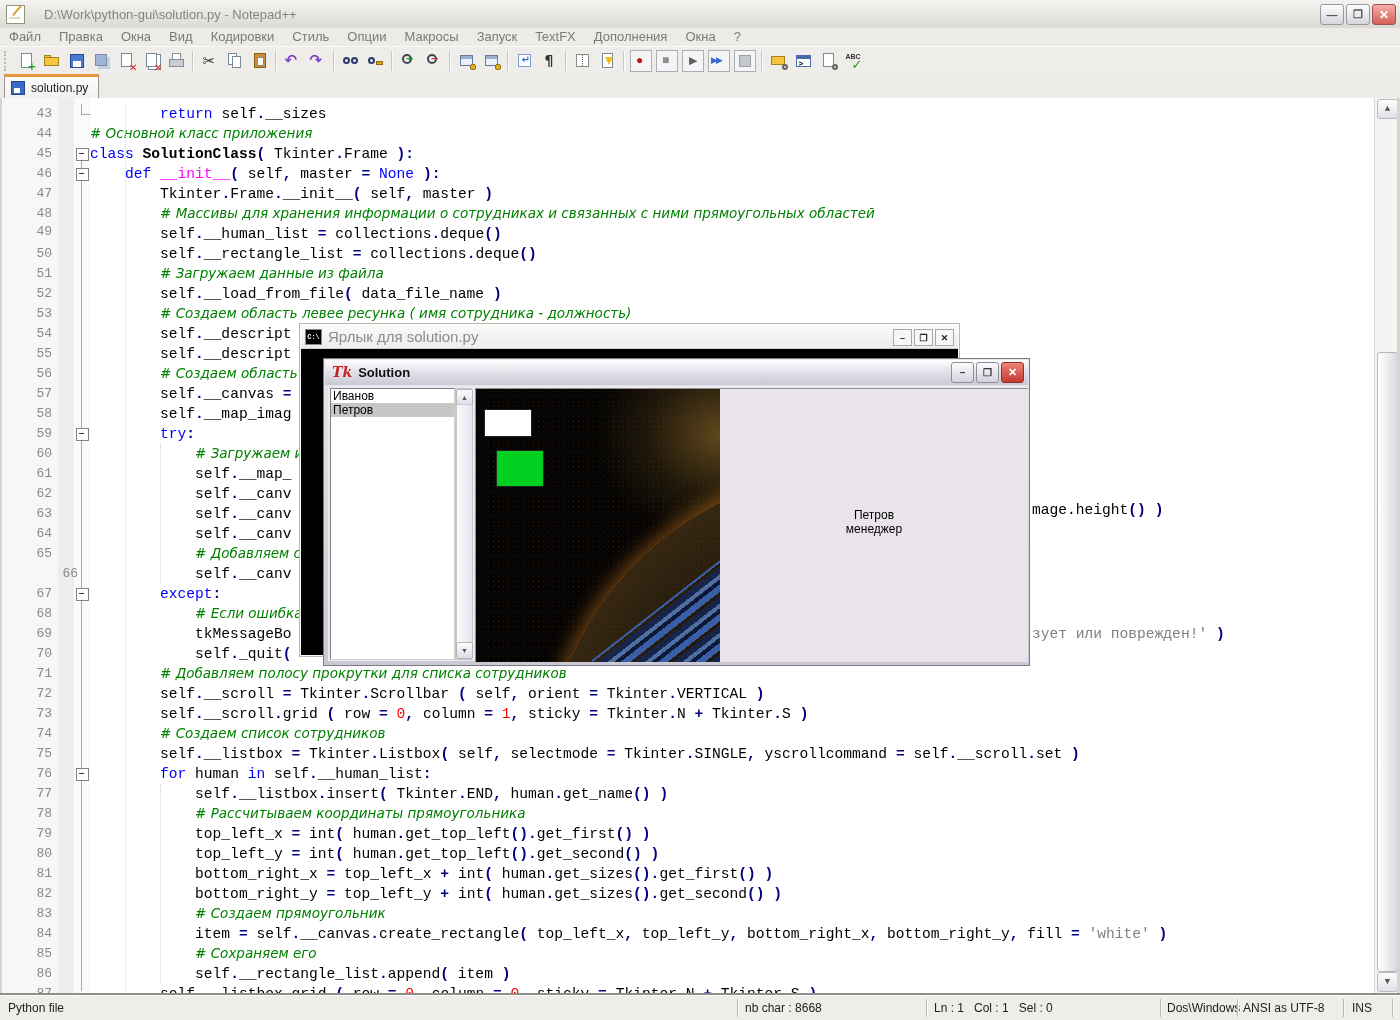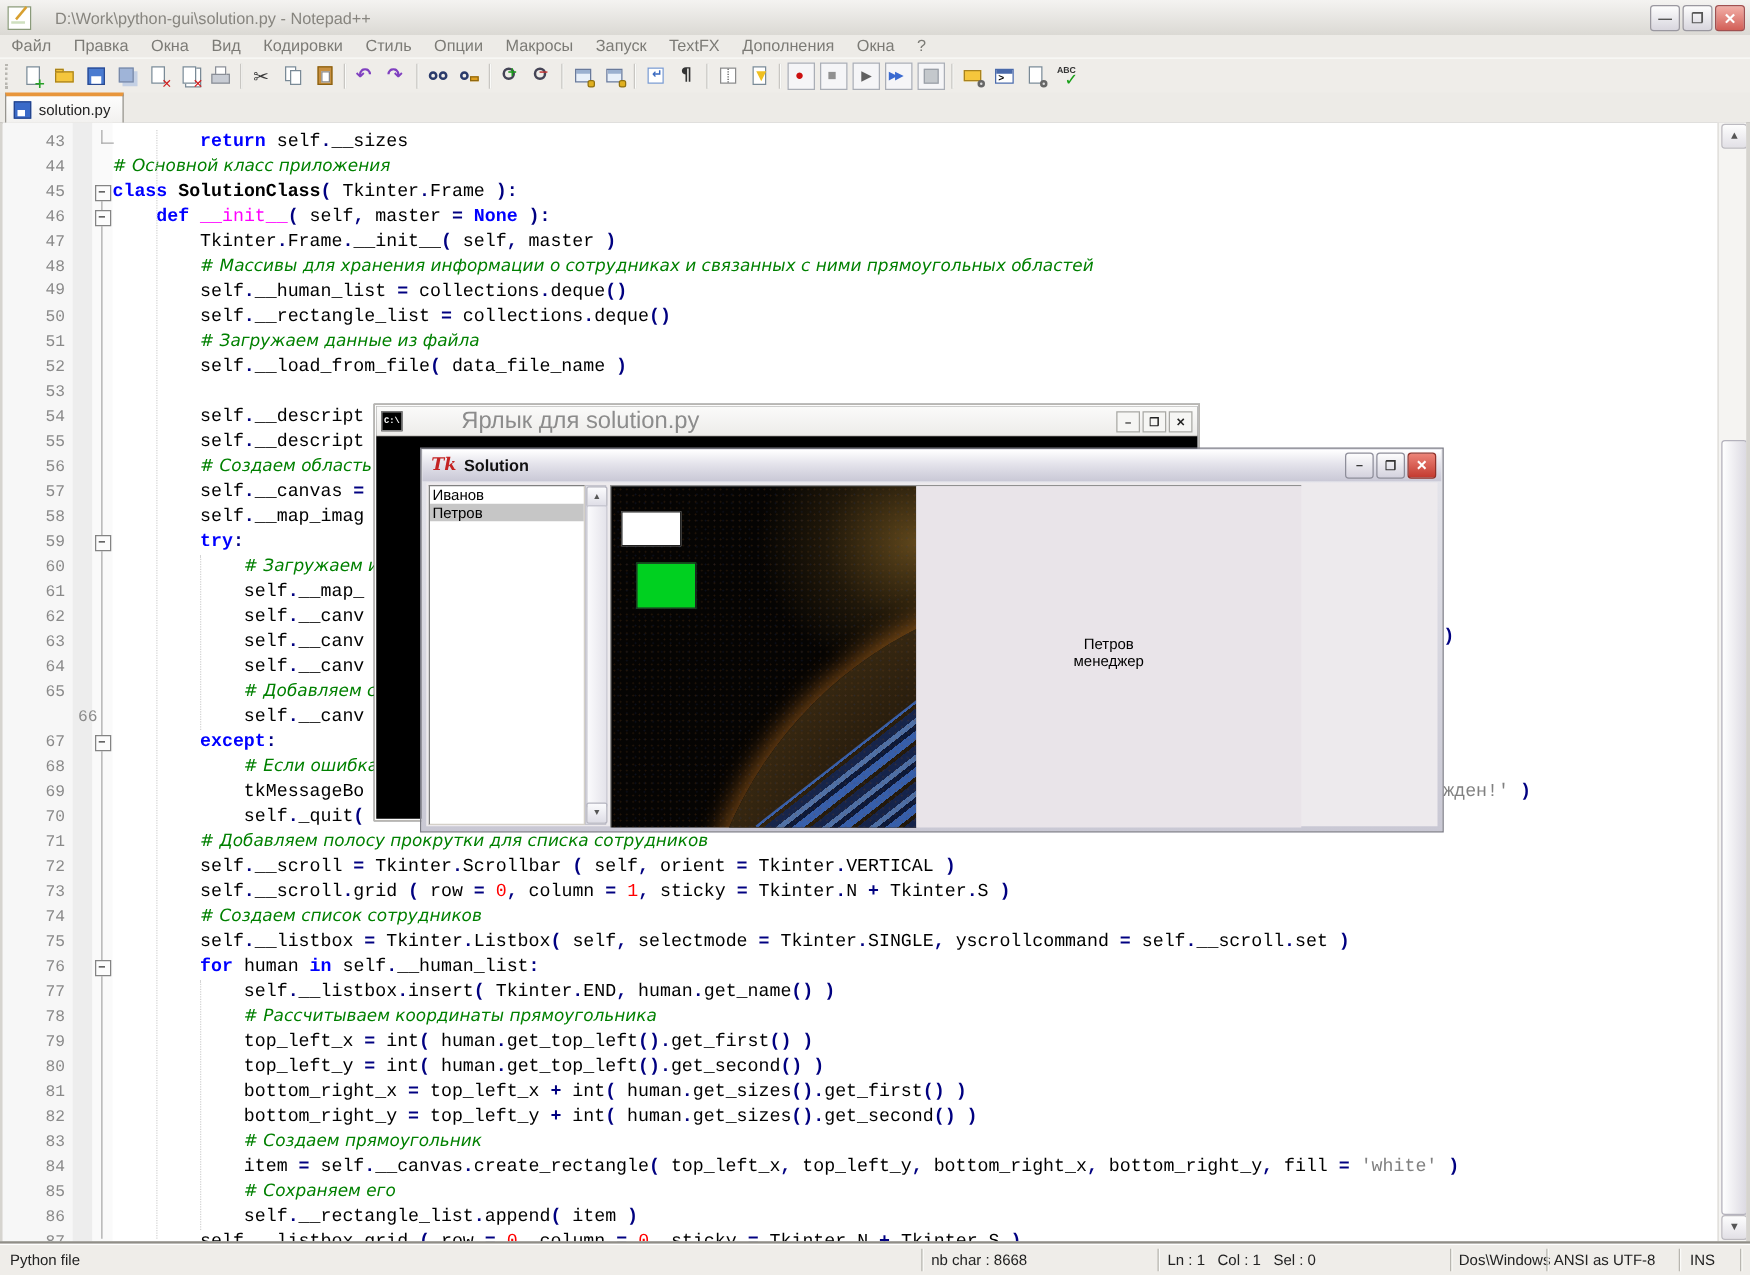--- a/index.html
+++ b/index.html
@@ -86,21 +86,21 @@
   .tab-save-icon:before{content:'';position:absolute;left:2px;top:6px;width:6px;height:5px;background:#fff;}
   
   #editor{position:absolute;left:2px;top:98px;width:1395px;height:895px;background:#fff;overflow:hidden;
     font-family:"Liberation Mono",monospace;font-size:14.6px;}
   #m-num{position:absolute;left:0;top:0;width:56px;height:100%;background:#F7F7F7;}
   #m-book{position:absolute;left:56px;top:0;width:16px;height:100%;background:#EDEDED;}
   #m-fold{position:absolute;left:72px;top:0;width:16px;height:100%;background:#FAFAFA;}
   .ln-num{position:absolute;left:0;width:50px;text-align:right;color:#8A8A8A;font-size:13px;line-height:20px;}
   .code-line{position:absolute;left:88px;height:20px;line-height:20px;white-space:pre;color:var(--c-default,#000);}
   .frag{position:absolute;left:1030px;height:20px;line-height:20px;white-space:pre;}
-  .tk-keyword{color:var(--c-keyword);font-weight:bold;}
+  .tk-keyword{color:var(--c-keyword);font-weight:normal;}
   .tk-operator{color:var(--c-operator);font-weight:bold;}
   .tk-number{color:var(--c-number);}
   .tk-string{color:var(--c-string);}
   .tk-comment{color:var(--c-comment);font:italic 13.5px "DejaVu Sans",sans-serif;}
   .tk-function_name{color:var(--c-function_name);}
   .tk-classname{font-weight:bold;color:#000;}
   .guide{position:absolute;width:0;border-left:1px dotted #D4D4D4;}
   .fold-box{position:absolute;left:74px;width:11px;height:11px;background:#FCFCFC;border:1px solid #848484;z-index:3;}
   .fold-box:before{content:'';position:absolute;left:2px;top:4px;width:5px;height:1px;background:#333;}
   .fold-vline{position:absolute;left:79px;width:0;border-left:1px solid #A8A8A8;}
@@ -111,26 +111,26 @@
     background:linear-gradient(#FDFDFD,#E2E0E6);color:#555;font-size:9px;display:flex;align-items:center;justify-content:center;}
   #ed-thumb{position:absolute;left:2px;top:254px;width:19px;height:618px;border:1px solid #B4B2BC;border-radius:3px;
     background:linear-gradient(90deg,#FFFFFF,#DCDAE2);}
   
   #console-win{position:absolute;left:299px;top:323px;width:659px;height:332px;background:#000;
     border:1px solid #B8B6B2;box-shadow:inset 0 0 0 1px #FCFCFC;z-index:10;}
   #console-title{position:absolute;left:1px;top:1px;right:1px;height:23px;
     background:linear-gradient(#FBFBFA,#EDECEA);border-bottom:1px solid #D2D0CC;display:flex;align-items:center;}
   #console-icon{width:15px;height:14px;background:#000;border:1px solid #888;margin:0 6px 0 4px;
     color:#fff;font:bold 7px "Liberation Mono",monospace;line-height:14px;text-align:center;}
-  #console-title-text{font-size:19px;color:#8C8C8C;margin-left:41px;}
+  #console-title-text{font-size:15px;color:#8C8C8C;}
   .cbtn{width:17px;height:15px;border:1px solid #A8A8A4;background:#F6F6F4;margin-left:2px;
     display:flex;align-items:center;justify-content:center;font-size:9px;color:#222;font-weight:bold;}
   #console-btns{position:absolute;right:4px;top:4px;display:flex;}
   
-  #sol-win{position:absolute;left:336px;top:358px;width:819px;height:308px;z-index:20;
+  #sol-win{position:absolute;left:323px;top:358px;width:707px;height:308px;z-index:20;
     border:1px solid #7B7B85;background:linear-gradient(#E6E6EC,#C9C8D4);box-sizing:border-box;}
   #sol-title{position:absolute;left:1px;top:1px;right:1px;height:25px;
     background:linear-gradient(#FFFFFF,#E4E3EB 45%,#C9C8D6);display:flex;align-items:center;}
   #tk-icon{margin:0 6px 0 7px;font:bold italic 14px "DejaVu Serif",serif;color:#C42222;line-height:15px;}
   #sol-title-text{font-size:13px;font-weight:bold;color:#111;}
   #sol-btns{position:absolute;right:5px;top:3px;display:flex;gap:2px;}
   .sbtn{width:21px;height:19px;border:1px solid #8E8E9A;border-radius:3px;
     background:linear-gradient(#FDFDFD,#D4D2DE);display:flex;align-items:center;justify-content:center;
     font-size:10px;color:#333;font-weight:bold;}
   .sbtn.close{border-color:#903028;background:linear-gradient(#EC8478,#C33A30);color:#fff;font-size:11px;}
@@ -329,21 +329,21 @@
         <div class="code-line" style="top: 106px;"><span class="tk-default">        </span><span class="tk-comment"># Массивы для хранения информации о сотрудниках и связанных с ними прямоугольных областей</span></div>
         <div class="ln-num" style="top: 124px; text-align: right;">49</div>
         <div class="code-line" style="top: 126px;"><span class="tk-default">        </span><span class="tk-default">self</span><span class="tk-operator">.</span><span class="tk-default">__human_list</span><span class="tk-default"> </span><span class="tk-operator">=</span><span class="tk-default"> </span><span class="tk-default">collections</span><span class="tk-operator">.</span><span class="tk-default">deque</span><span class="tk-operator">(</span><span class="tk-operator">)</span></div>
         <div class="ln-num" style="top: 146px;">50</div>
         <div class="code-line" style="top: 146px;"><span class="tk-default">        </span><span class="tk-default">self</span><span class="tk-operator">.</span><span class="tk-default">__rectangle_list</span><span class="tk-default"> </span><span class="tk-operator">=</span><span class="tk-default"> </span><span class="tk-default">collections</span><span class="tk-operator">.</span><span class="tk-default">deque</span><span class="tk-operator">(</span><span class="tk-operator">)</span></div>
         <div class="ln-num" style="top: 166px;">51</div>
         <div class="code-line" style="top: 166px;"><span class="tk-default">        </span><span class="tk-comment"># Загружаем данные из файла</span></div>
         <div class="ln-num" style="top: 186px;">52</div>
         <div class="code-line" style="top: 186px;"><span class="tk-default">        </span><span class="tk-default">self</span><span class="tk-operator">.</span><span class="tk-default">__load_from_file</span><span class="tk-operator">(</span><span class="tk-default"> </span><span class="tk-default">data_file_name</span><span class="tk-default"> </span><span class="tk-operator">)</span></div>
         <div class="ln-num" style="top: 206px;">53</div>
-        <div class="code-line" style="top: 206px;"><span class="tk-default">        </span></div>
+        <div class="code-line" style="top: 206px;"><span class="tk-default">        </span><span class="tk-comment"># Создаем область левее ресунка ( имя сотрудника - должность)</span></div>
         <div class="ln-num" style="top: 226px;">54</div>
         <div class="code-line" style="top: 226px;"><span class="tk-default">        </span><span class="tk-default">self</span><span class="tk-operator">.</span><span class="tk-default">__descript</span></div>
         <div class="ln-num" style="top: 246px;">55</div>
         <div class="code-line" style="top: 246px;"><span class="tk-default">        </span><span class="tk-default">self</span><span class="tk-operator">.</span><span class="tk-default">__descript</span></div>
         <div class="ln-num" style="top: 266px;">56</div>
         <div class="code-line" style="top: 266px;"><span class="tk-default">        </span><span class="tk-comment"># Создаем область с ри</span></div>
         <div class="ln-num" style="top: 286px;">57</div>
         <div class="code-line" style="top: 286px;"><span class="tk-default">        </span><span class="tk-default">self</span><span class="tk-operator">.</span><span class="tk-default">__canvas</span><span class="tk-default"> </span><span class="tk-operator">=</span></div>
         <div class="ln-num" style="top: 306px;">58</div>
         <div class="code-line" style="top: 306px;"><span class="tk-default">        </span><span class="tk-default">self</span><span class="tk-operator">.</span><span class="tk-default">__map_imag</span></div>

